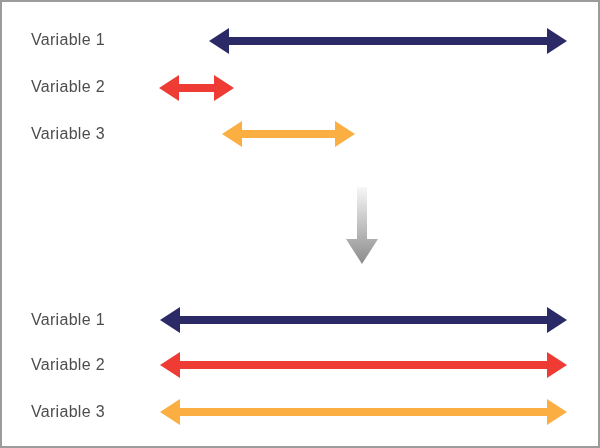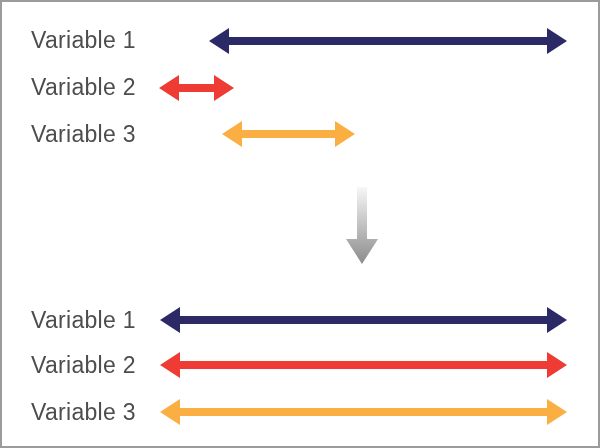--- a/index.html
+++ b/index.html
@@ -13,21 +13,21 @@
     width: 600px;
     height: 448px;
     background: #ffffff;
     border: 2px solid #9b9b9b;
     box-sizing: border-box;
     overflow: hidden;
   }
   .var-label {
     position: absolute;
     left: 29px;
-    font-size: 23px;
+    font-size: 16px;
     line-height: 22px;
     font-weight: 400;
     letter-spacing: 0.3px;
     color: #4d4d4d;
     white-space: nowrap;
   }
   .harrow {
     position: absolute;
     display: block;
   }

